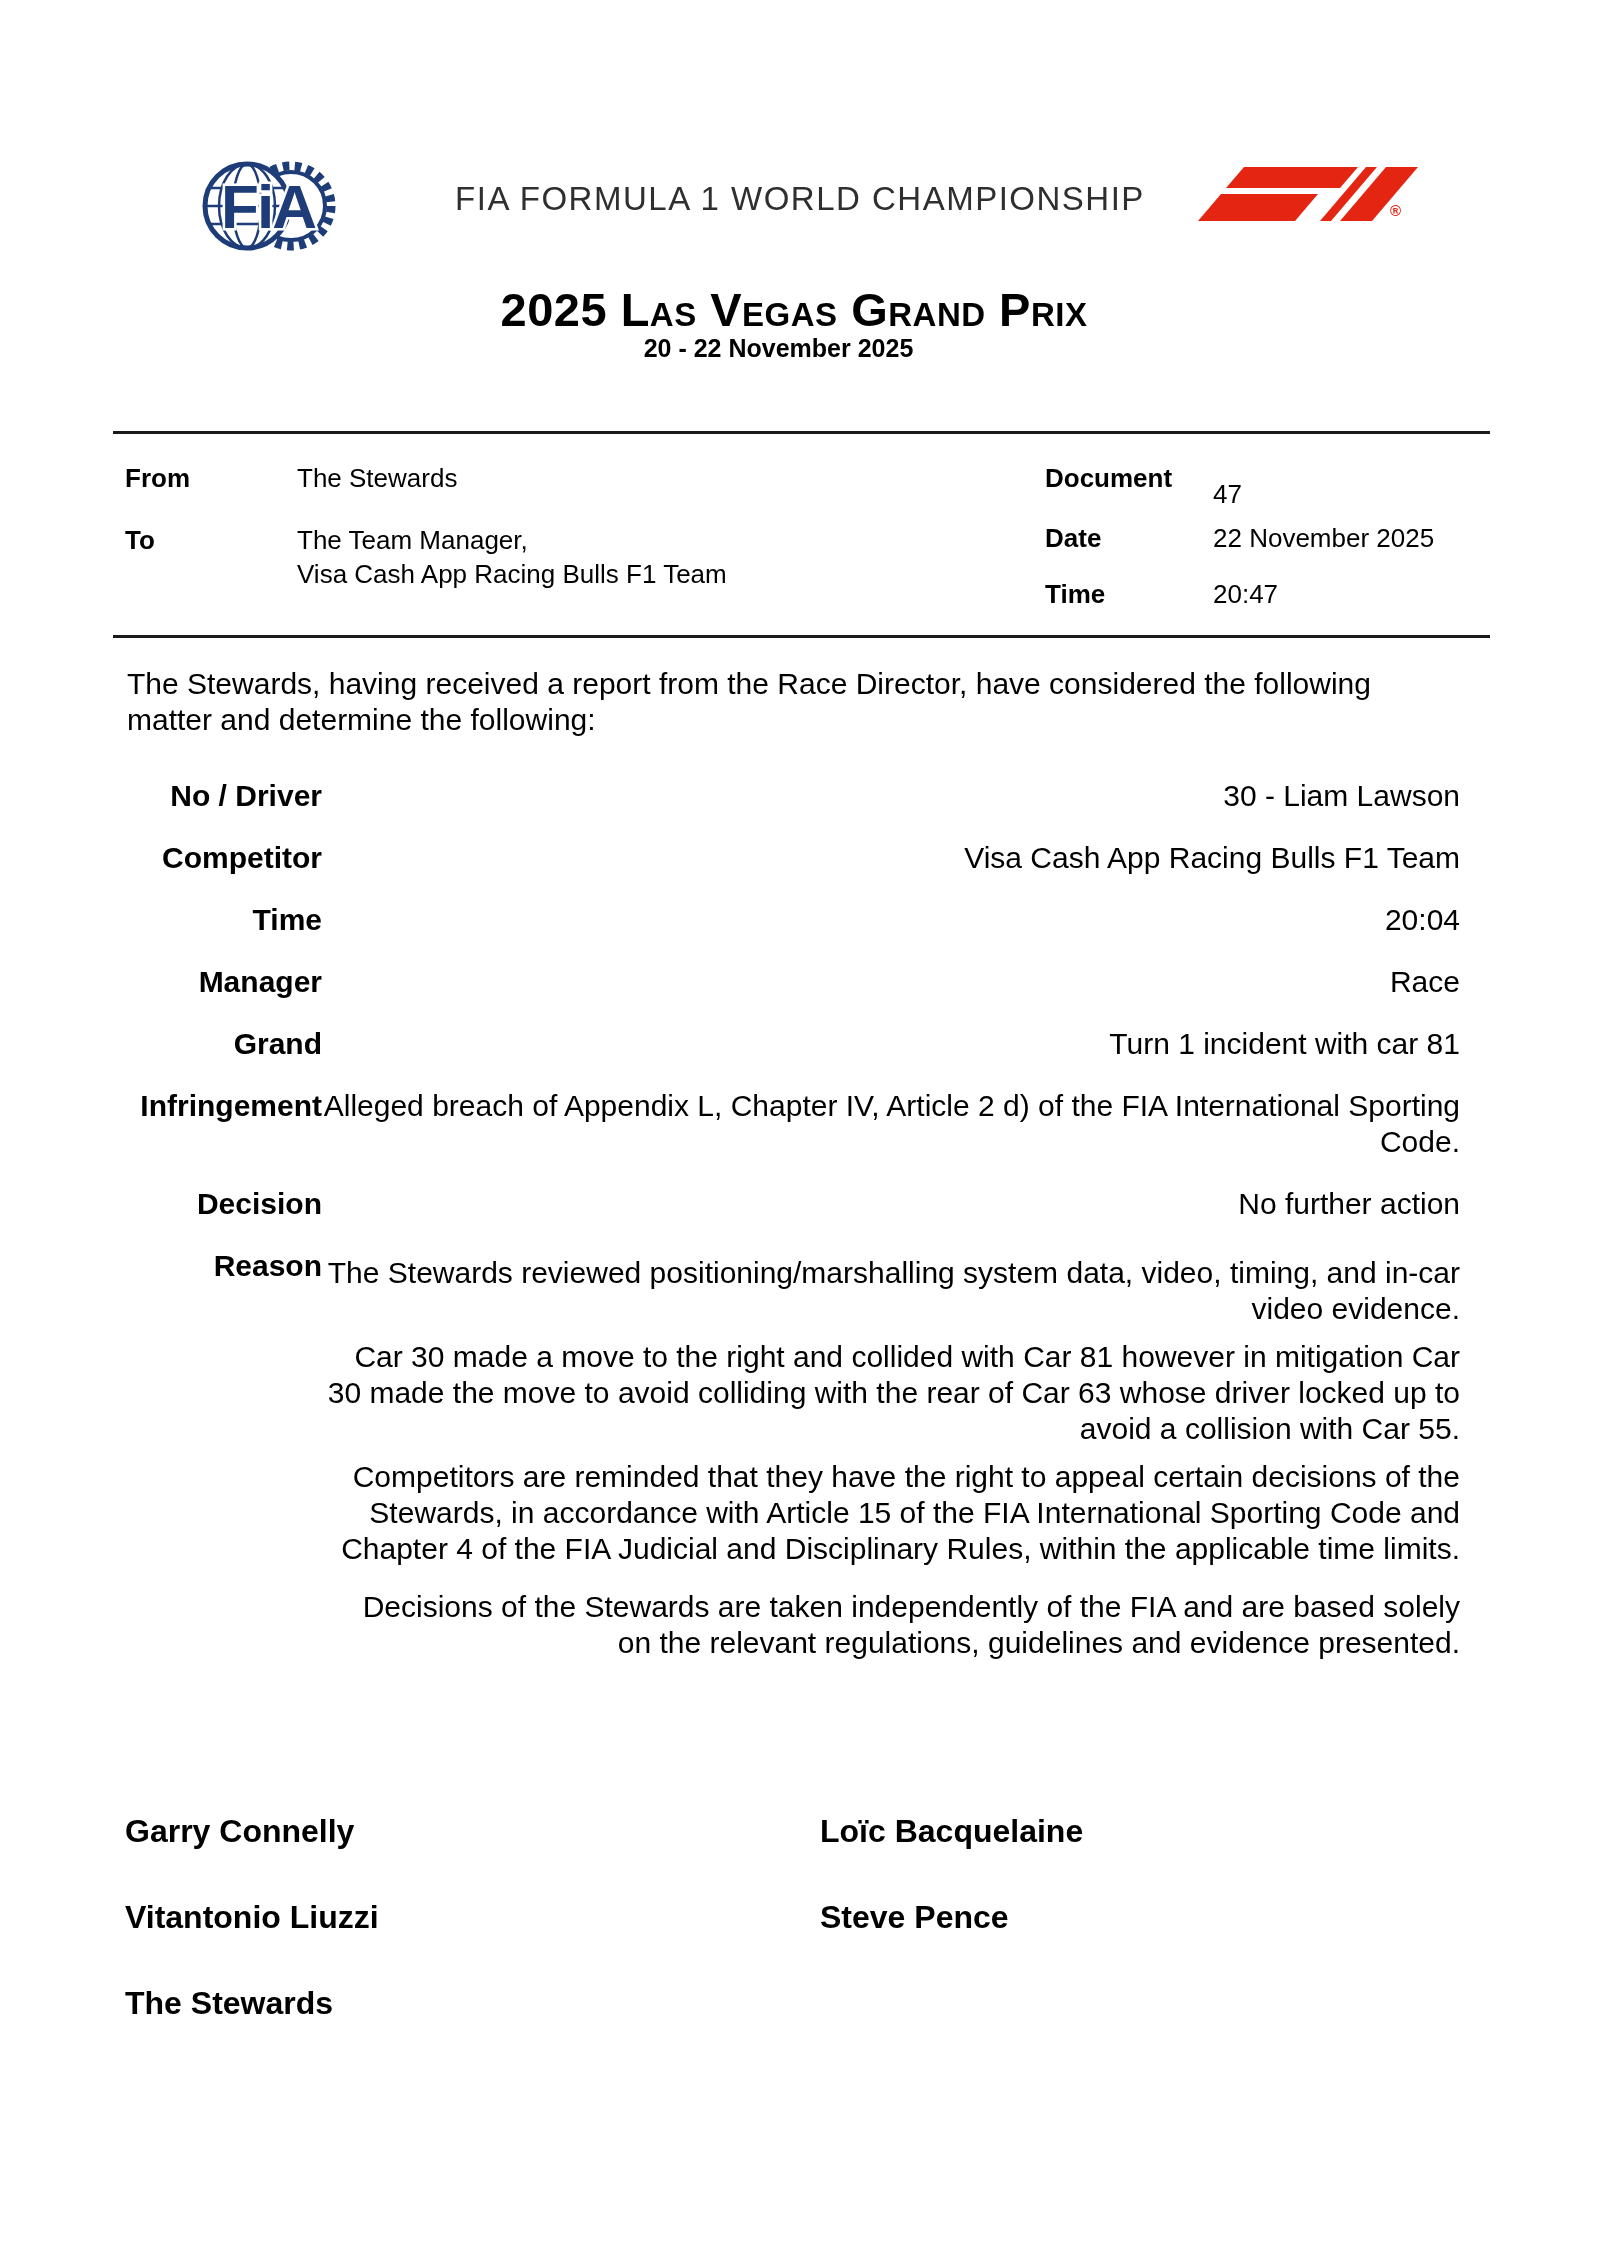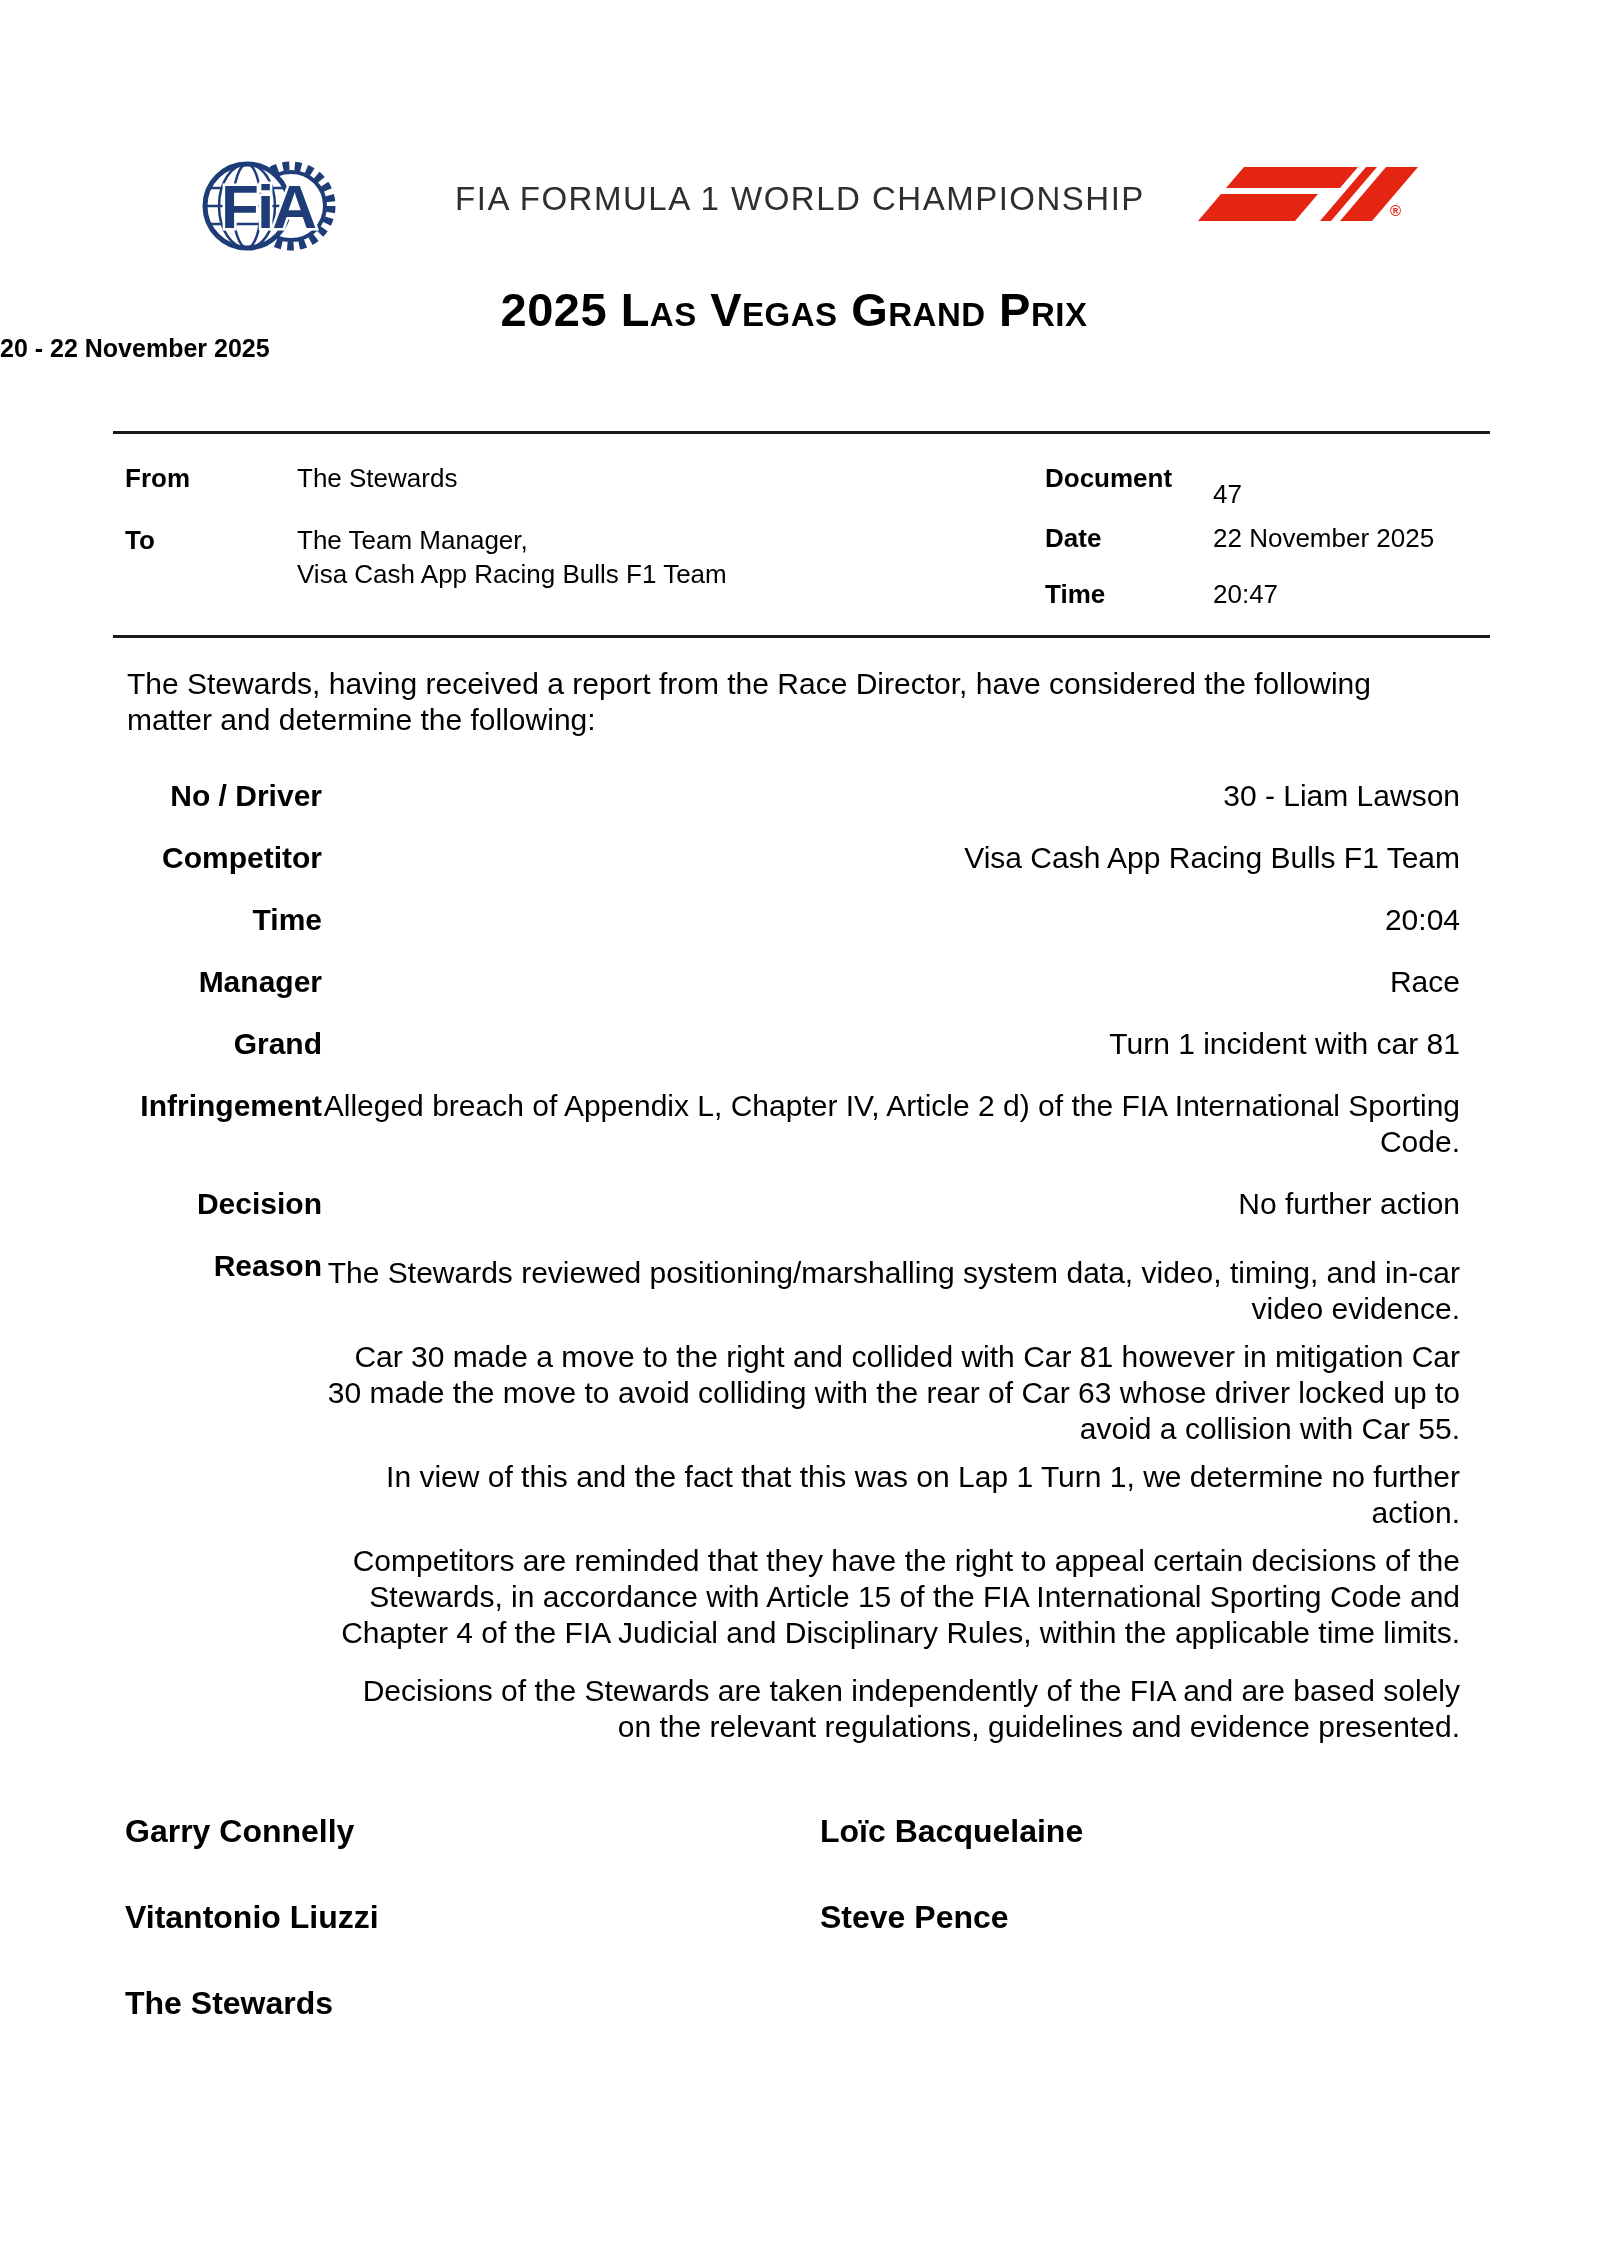--- a/index.html
+++ b/index.html
@@ -36,21 +36,21 @@
   .event-title {
     left: 0; top: 282px; width: 1588px;
     text-align: center;
     font-size: 47px;
     font-weight: bold;
     font-variant: small-caps;
     letter-spacing: 0.5px;
   }
   .event-dates {
     left: 0; top: 334px; width: 1557px;
-    text-align: left;
+    text-align: center;
     font-size: 25px;
     font-weight: bold;
   }
 
   .rule { left: 113px; width: 1377px; height: 3px; background: #1a1a1a; }
   .rule-top { top: 431px; }
   .rule-bottom { top: 635px; }
 
   
   .meta-cell { font-size: 26px; line-height: 34px; }
@@ -160,21 +160,20 @@
     </div>
     <div class="field-row">
       <div class="field-label">Decision</div>
       <div class="field-value">No further action</div>
     </div>
     <div class="field-row">
       <div class="field-label">Reason</div>
       <div class="field-value reason-paras">
         <p>The Stewards reviewed positioning/marshalling system data, video, timing, and in-car video evidence.</p>
         <p>Car 30 made a move to the right and collided with Car 81 however in mitigation Car 30 made the move to avoid colliding with the rear of Car 63 whose driver locked up to avoid a collision with Car 55.</p>
-        <p>In view of this and the fact that this was on Lap 1 Turn 1, we determine no further action.</p>
         <p>Competitors are reminded that they have the right to appeal certain decisions of the Stewards, in accordance with Article 15 of the FIA International Sporting Code and Chapter 4 of the FIA Judicial and Disciplinary Rules, within the applicable time limits.</p>
         <p class="gap-top">Decisions of the Stewards are taken independently of the FIA and are based solely on the relevant regulations, guidelines and evidence presented.</p>
       </div>
     </div>
   </div>
 </div>
 
 <div class="abs signature" style="left:125px; top:1813px;">Garry Connelly</div>
 <div class="abs signature" style="left:820px; top:1813px;">Loïc Bacquelaine</div>
 <div class="abs signature" style="left:125px; top:1899px;">Vitantonio Liuzzi</div>

